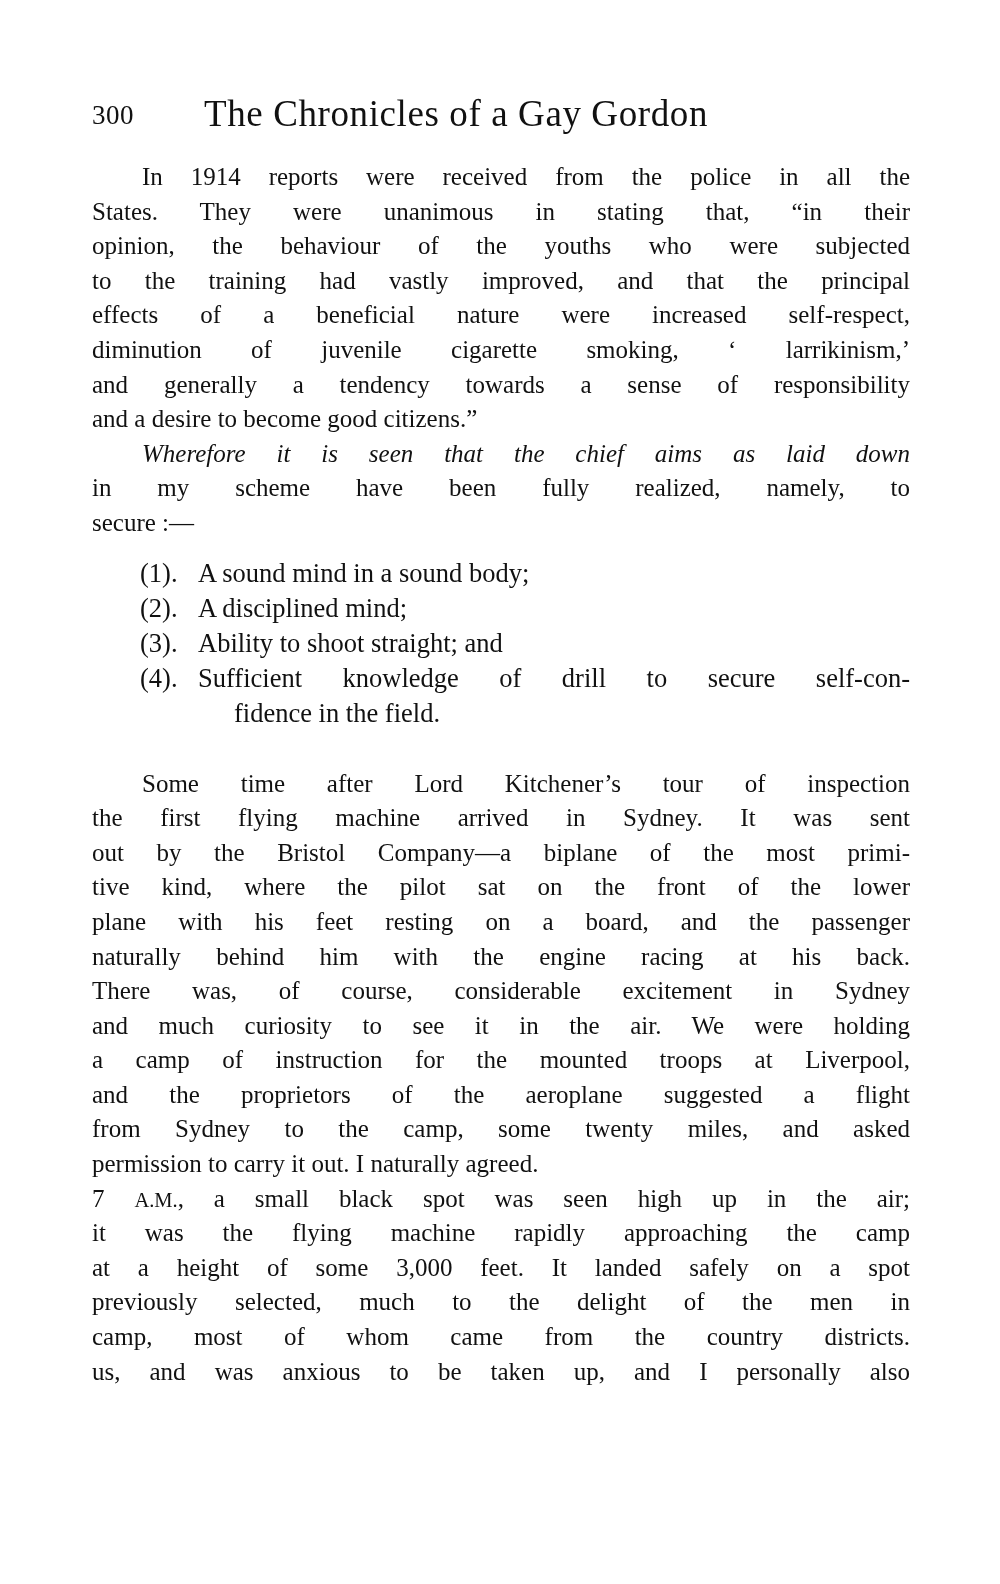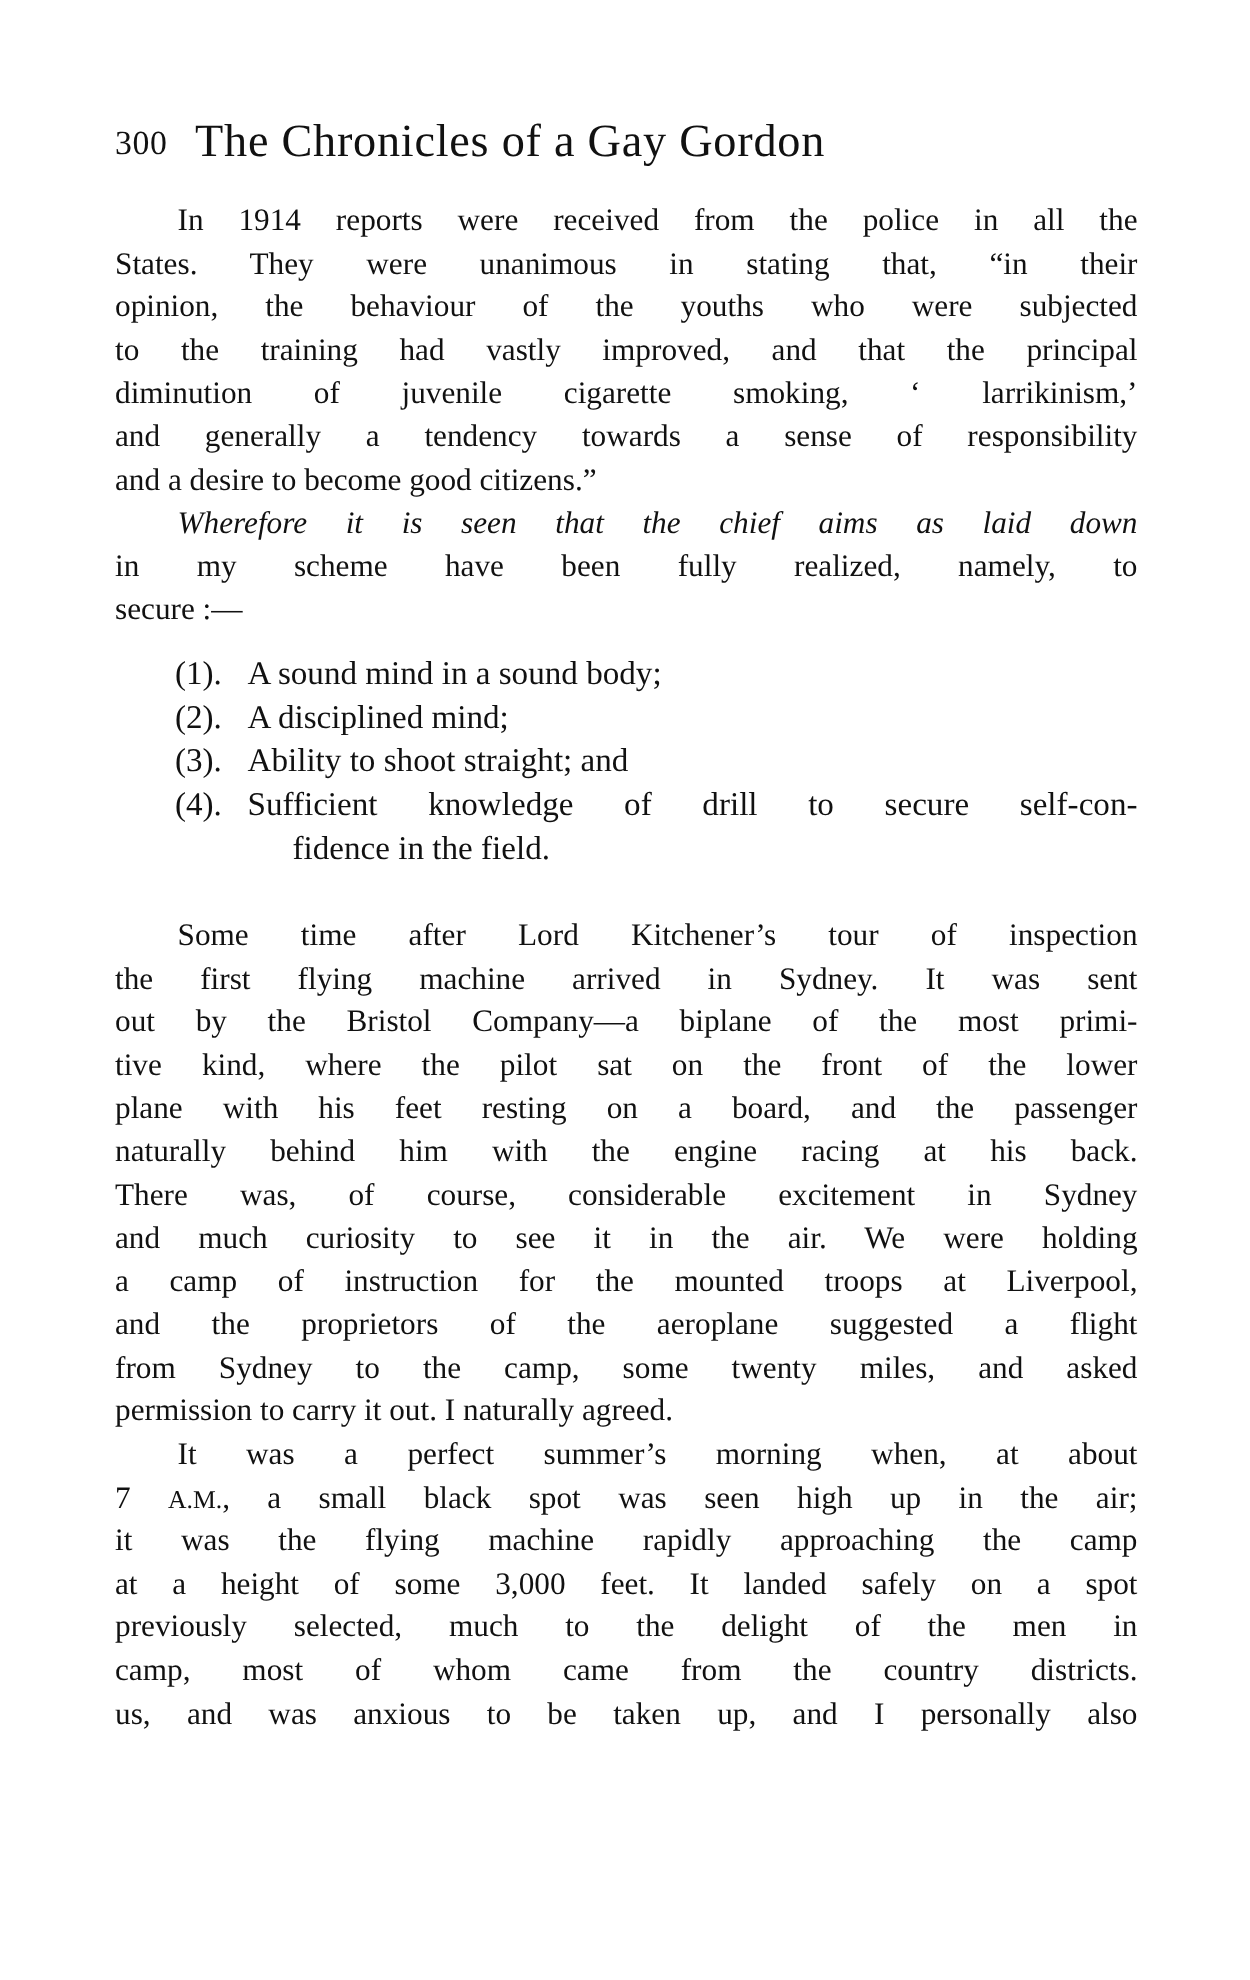--- a/index.html
+++ b/index.html
@@ -19,20 +19,21 @@
       position: absolute;
       left: 92px;
       top: 92px;
       width: 818px;
     }
     .running-head {
       display: flex;
       align-items: baseline;
       height: 64px;
       margin-bottom: 4px;
+      gap: 48px;
     }
     .page-number {
       font-size: 27px;
       letter-spacing: 0.5px;
       margin-right: 22px;
       position: relative;
       top: -2px;
     }
     .head-title {
       font-size: 37px;
@@ -102,20 +103,21 @@
   <div class="running-head">
     <span class="page-number">300</span>
     <span class="head-title">The Chronicles of a Gay Gordon</span>
   </div>
 
   <div class="para">
     <div class="line indent">In 1914 reports were received from the police in all the</div>
     <div class="line">States. They were unanimous in stating that, “in their</div>
     <div class="line">opinion, the behaviour of the youths who were subjected</div>
     <div class="line">to the training had vastly improved, and that the principal</div>
+    <div class="line">effects of a beneficial nature were increased self-respect,</div>
     <div class="line">diminution of juvenile cigarette smoking, ‘ larrikinism,’</div>
     <div class="line">and generally a tendency towards a sense of responsibility</div>
     <div class="line last">and a desire to become good citizens.”</div>
   </div>
 
   <div class="para">
     <div class="line indent italic">Wherefore it is seen that the chief aims as laid down</div>
     <div class="line">in my scheme have been fully realized, namely, to</div>
     <div class="line last">secure :—</div>
   </div>
@@ -157,21 +159,20 @@
     <div class="line">naturally behind him with the engine racing at his back.</div>
     <div class="line">There was, of course, considerable excitement in Sydney</div>
     <div class="line">and much curiosity to see it in the air. We were holding</div>
     <div class="line">a camp of instruction for the mounted troops at Liverpool,</div>
     <div class="line">and the proprietors of the aeroplane suggested a flight</div>
     <div class="line">from Sydney to the camp, some twenty miles, and asked</div>
     <div class="line last">permission to carry it out. I naturally agreed.</div>
   </div>
 
   <div class="para">
-    <div class="line indent">It was a perfect summer’s morning when, at about</div>
     <div class="line"><span>7</span> <span class="smallcaps">A.M.</span><span>, a small black spot was seen high up in the air;</span></div>
     <div class="line">it was the flying machine rapidly approaching the camp</div>
     <div class="line">at a height of some 3,000 feet. It landed safely on a spot</div>
     <div class="line">previously selected, much to the delight of the men in</div>
     <div class="line">camp, most of whom came from the country districts.</div>
     <div class="line">us, and was anxious to be taken up, and I personally also</div>
   </div>
 
 </div>
 

